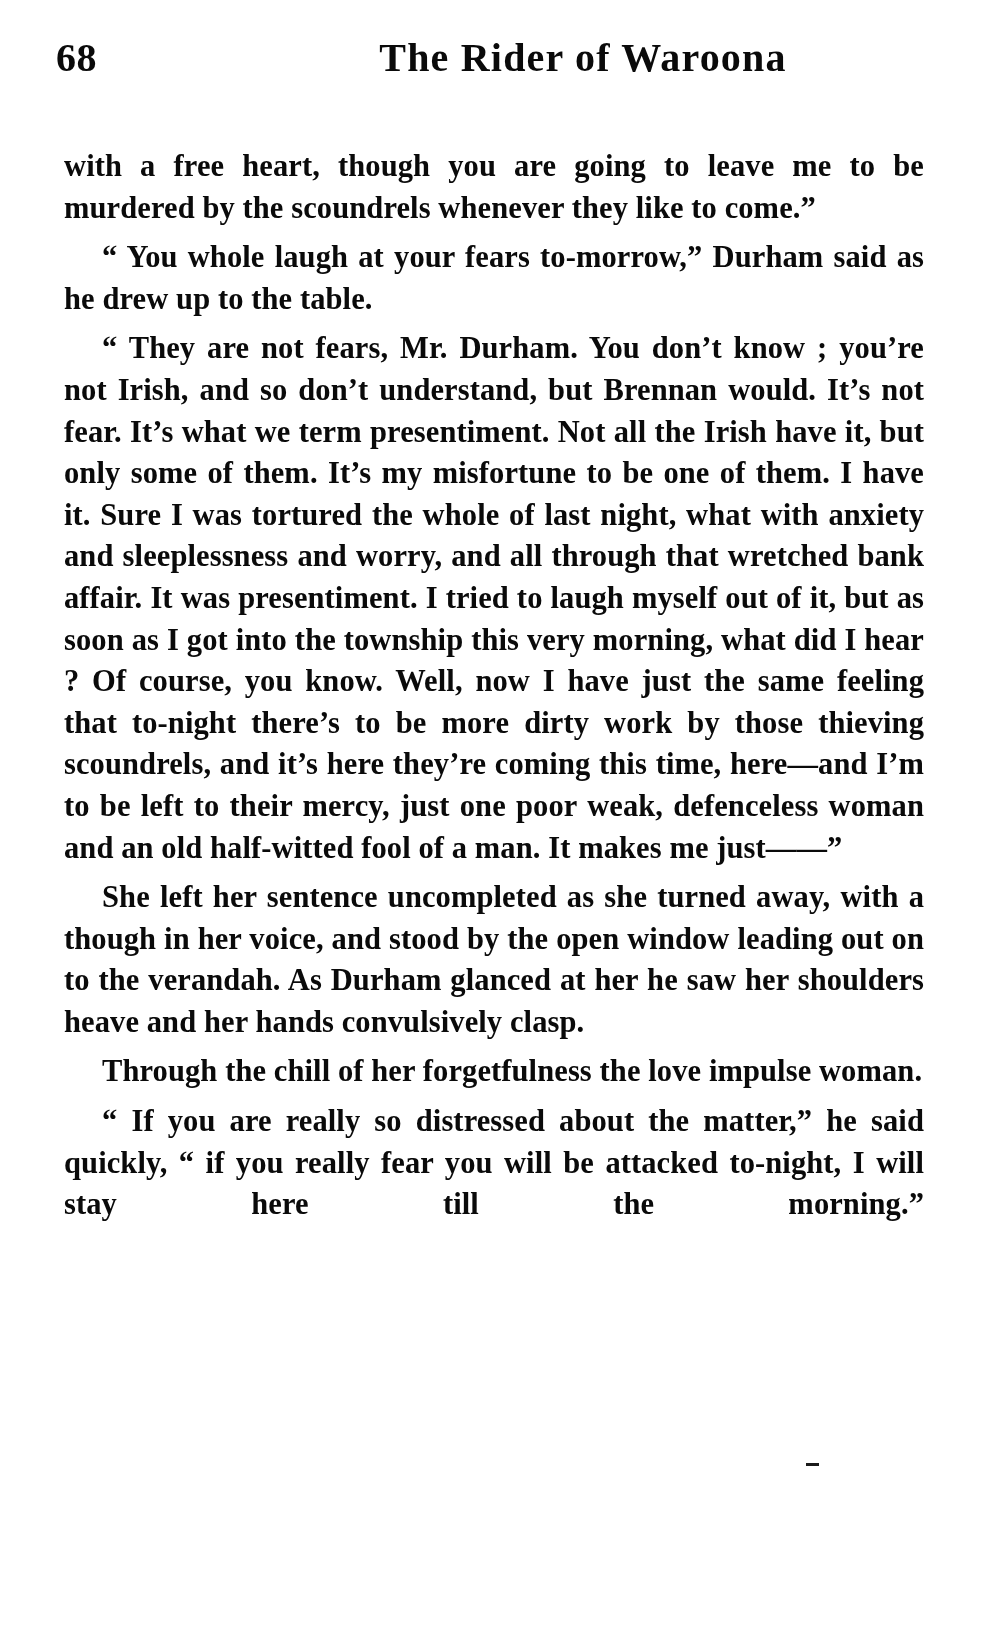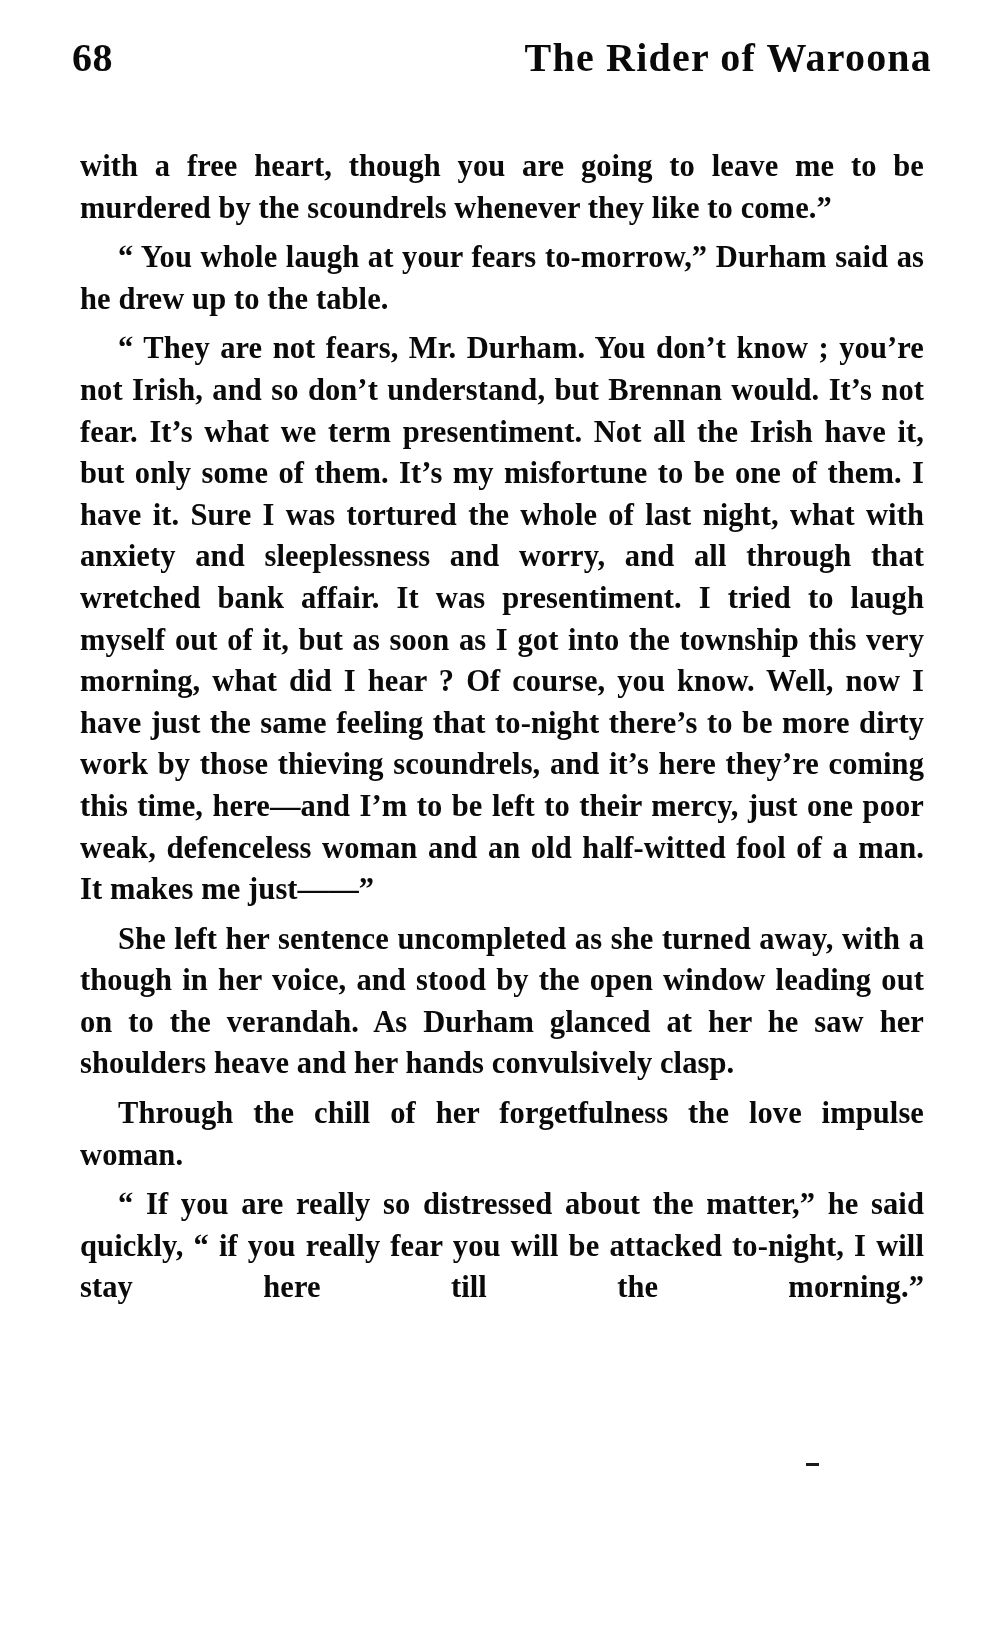--- a/index.html
+++ b/index.html
@@ -12,21 +12,21 @@
     height: 1626px;
     font-family: "Liberation Serif", "DejaVu Serif", serif;
     color: #0a0a0a;
     position: relative;
     overflow: hidden;
   }
   .page {
     width: 1000px;
     height: 1626px;
     box-sizing: border-box;
-    padding: 38px 68px 0 72px;
+    padding: 38px 68px 0 56px;
     position: relative;
   }
   .running-head {
     display: flex;
     align-items: baseline;
     margin: 0 0 46px 0;
     height: 62px;
   }
   .folio {
     font-size: 40px;
@@ -34,21 +34,21 @@
     letter-spacing: 0.5px;
     width: 150px;
     flex: 0 0 auto;
     line-height: 1;
   }
   .head-title {
     font-size: 40px;
     font-weight: bold;
     letter-spacing: 1.2px;
     flex: 1 1 auto;
-    text-align: right;
+    text-align: center;
     line-height: 1;
     padding-left: 28px;
   }
   .body-text {
     font-size: 30.5px;
     line-height: 41.6px;
     text-align: justify;
     text-justify: inter-word;
     font-weight: bold;
     letter-spacing: 0.1px;

